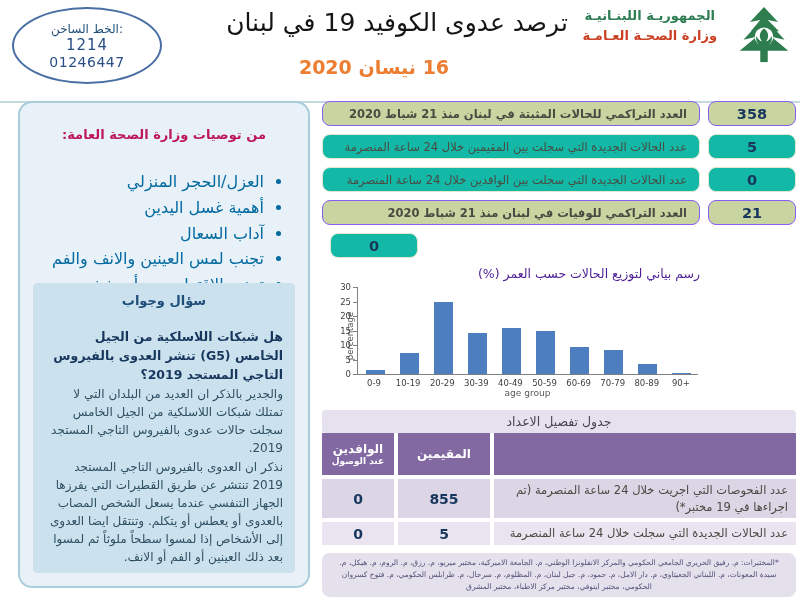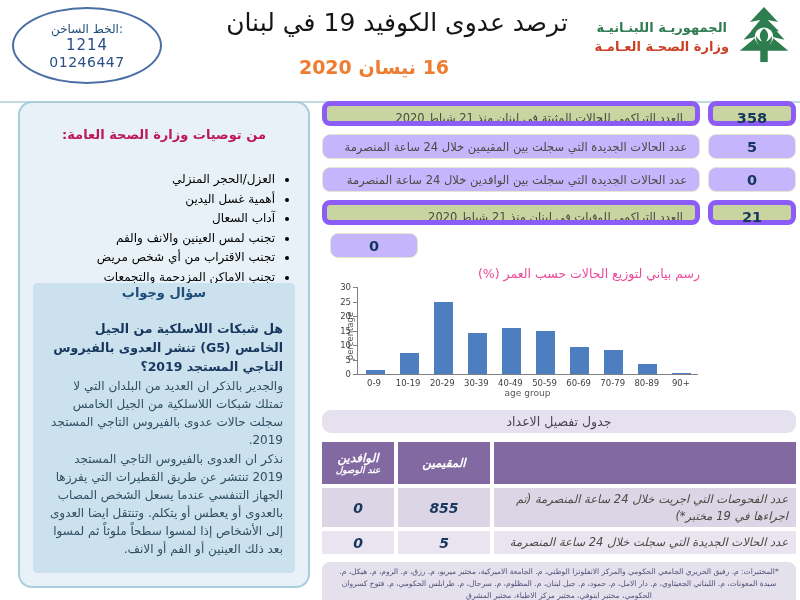--- a/index.html
+++ b/index.html
@@ -15,68 +15,68 @@
              border:2px solid #4a6fa5; border-radius:50%;
              display:flex; flex-direction:column; justify-content:center; align-items:center;
              color:#1f4e79; }
   .hotline .hl-label{ font-size:12px; }
   .hotline .hl-num1{ font-size:15px; letter-spacing:1px; color:#2a4f86;}
   .hotline .hl-num2{ font-size:14px; letter-spacing:.5px; color:#2a4f86;}
   .main-title { position:absolute; left:197px; top:8px; width:400px;
                 text-align:center; font-size:25px; color:#151515; direction:rtl; }
   .date-title { position:absolute; left:174px; top:56px; width:400px;
                 text-align:center; font-size:19px; font-weight:bold; color:#ed7d31; direction:rtl; }
-  .logo { position:absolute; right:8px; top:6px; display:flex; align-items:center; gap:7px; }
+  .logo { position:absolute; right:8px; top:6px; display:flex; gap:19px; }
   .logo-text { text-align:center; direction:rtl; line-height:1.5; }
   .logo-line1 { color:#2f7d52; font-weight:bold; font-size:13px; }
   .logo-line2 { color:#cc4125; font-weight:bold; font-size:13px; }
   
   .sidebar { position:absolute; left:18px; top:101px; width:292px; height:487px;
              background:#e7f1f7; border:2px solid #a9cdda; border-radius:14px;
              padding:12px 10px 10px 10px; direction:rtl; }
   .reco-title { text-align:center; font-weight:bold; color:#be185d; font-size:13px; margin-top:12px; }
-  .reco-list { margin:28px 23px 0 8px; color:#000000; font-size:12px; line-height:1.55; }
+  .reco-list { margin:28px 34px 0 8px; color:#0369a1; font-size:16px; line-height:1.55; }
   .reco-list li { margin-bottom:1px; }
   .qa-box { position:absolute; left:13px; right:13px; top:180px; bottom:13px;
-            background:#cbe1ed; border-radius:5px; padding:2px 12px; overflow:hidden; }
+            background:#cbe1ed; border-radius:5px; padding:10px 12px; overflow:hidden; }
   .qa-title { text-align:center; font-weight:bold; color:#1f4e79; font-size:13px; margin-bottom:20px; }
   .qa-question { font-weight:bold; color:#17365d; font-size:12.5px; line-height:1.5; }
   .qa-answer { color:#2f4f63; font-size:12px; line-height:1.5; margin-top:1px; }
   
   .right-col { position:absolute; left:322px; top:101px; width:474px; }
   .stat-row { display:flex; height:25px; margin-bottom:8px; }
   .stat-label { flex:1; border-radius:8px; direction:rtl; text-align:right;
                 padding:0 12px; font-size:11.5px; color:#4a4a42; line-height:24px;
                 white-space:nowrap; overflow:hidden; }
   .stat-value { width:88px; margin-left:8px; border-radius:8px; text-align:center;
                 font-size:14.5px; font-weight:bold; color:#17365d; line-height:24px; }
-  .bg-dark  { background:#c8d5a0; border:5px solid #8b5cf6; }
-  .bg-light { background:#c4b5fd; border:1px solid #e3e8cc; }
+  .bg-dark  { background:#c8d5a0; border:1px solid #8b5cf6;font-weight:bold; }
+  .bg-light { background:#14b8a6; border:1px solid #e3e8cc; }
   
   .chart { position:relative; margin-top:4px; height:134px; }
-  .chart-title { text-align:center; direction:rtl; font-size:12.5px; color:#ec4899; padding-left:60px; }
+  .chart-title { text-align:center; direction:rtl; font-size:12.5px; color:#4c1d95; padding-left:60px; }
   .plot { position:relative; margin-left:35px; margin-right:98px; margin-top:6px; height:88px;
           border-left:1.5px solid #808080; border-bottom:1.5px solid #808080; }
   .bars { display:flex; height:100%; align-items:flex-end; }
   .bar-slot { flex:1; display:flex; justify-content:center; align-items:flex-end; height:100%; }
   .bar { width:19px; }
   .ytick { position:absolute; right:100%; margin-right:7px; transform:translateY(50%);
            font-size:8.5px; color:#404040; }
   .ytick::after { content:""; position:absolute; left:calc(100% + 2px); top:50%; width:4px;
                   border-top:1px solid #808080; }
   .ylabel { position:absolute; left:-32px; top:50%; transform:rotate(-90deg) translateX(0);
             transform-origin:center; font-size:8.5px; color:#595959; }
   .xlabels { display:flex; margin-left:35px; margin-right:98px; margin-top:3px; }
   .xlab { flex:1; text-align:center; font-size:8.5px; color:#404040; }
   .xaxis-label { margin-left:35px; margin-right:98px; text-align:center; font-size:9px; color:#595959; }
   
-  .table-title { margin-top:10px; height:23px; background:#e6e1ee; border-radius:9px;
+  .table-title { margin-top:10px; height:23px; background:#e6e1ee; border-radius:4px;
                  text-align:center; direction:rtl; font-size:12.5px; color:#4a4552; line-height:23px; }
-  .counts-table { margin-top:9px; display:grid; grid-template-columns:72px 92px 1fr;
-                  column-gap:4px; row-gap:4px;font-style:italic; }
+  .counts-table { display:grid; grid-template-columns:72px 92px 1fr;
+                  column-gap:4px; row-gap:4px; }
   .th { background:#8269a2; color:#ffffff; font-weight:bold; font-size:12px; text-align:center;
         display:flex; flex-direction:column; justify-content:center; height:42px; direction:rtl; }
   .th .sub { font-size:9px; font-weight:bold; }
   .td-num { text-align:center; font-weight:bold; font-size:14px; color:#17365d;
             display:flex; align-items:center; justify-content:center; }
   .td-label { direction:rtl; text-align:right; font-size:11.5px; color:#4a4a42;
               padding:3px 8px; line-height:1.45; }
   .row1 { background:#dcd5e5; }
   .row2 { background:#e9e4f0; }
   

